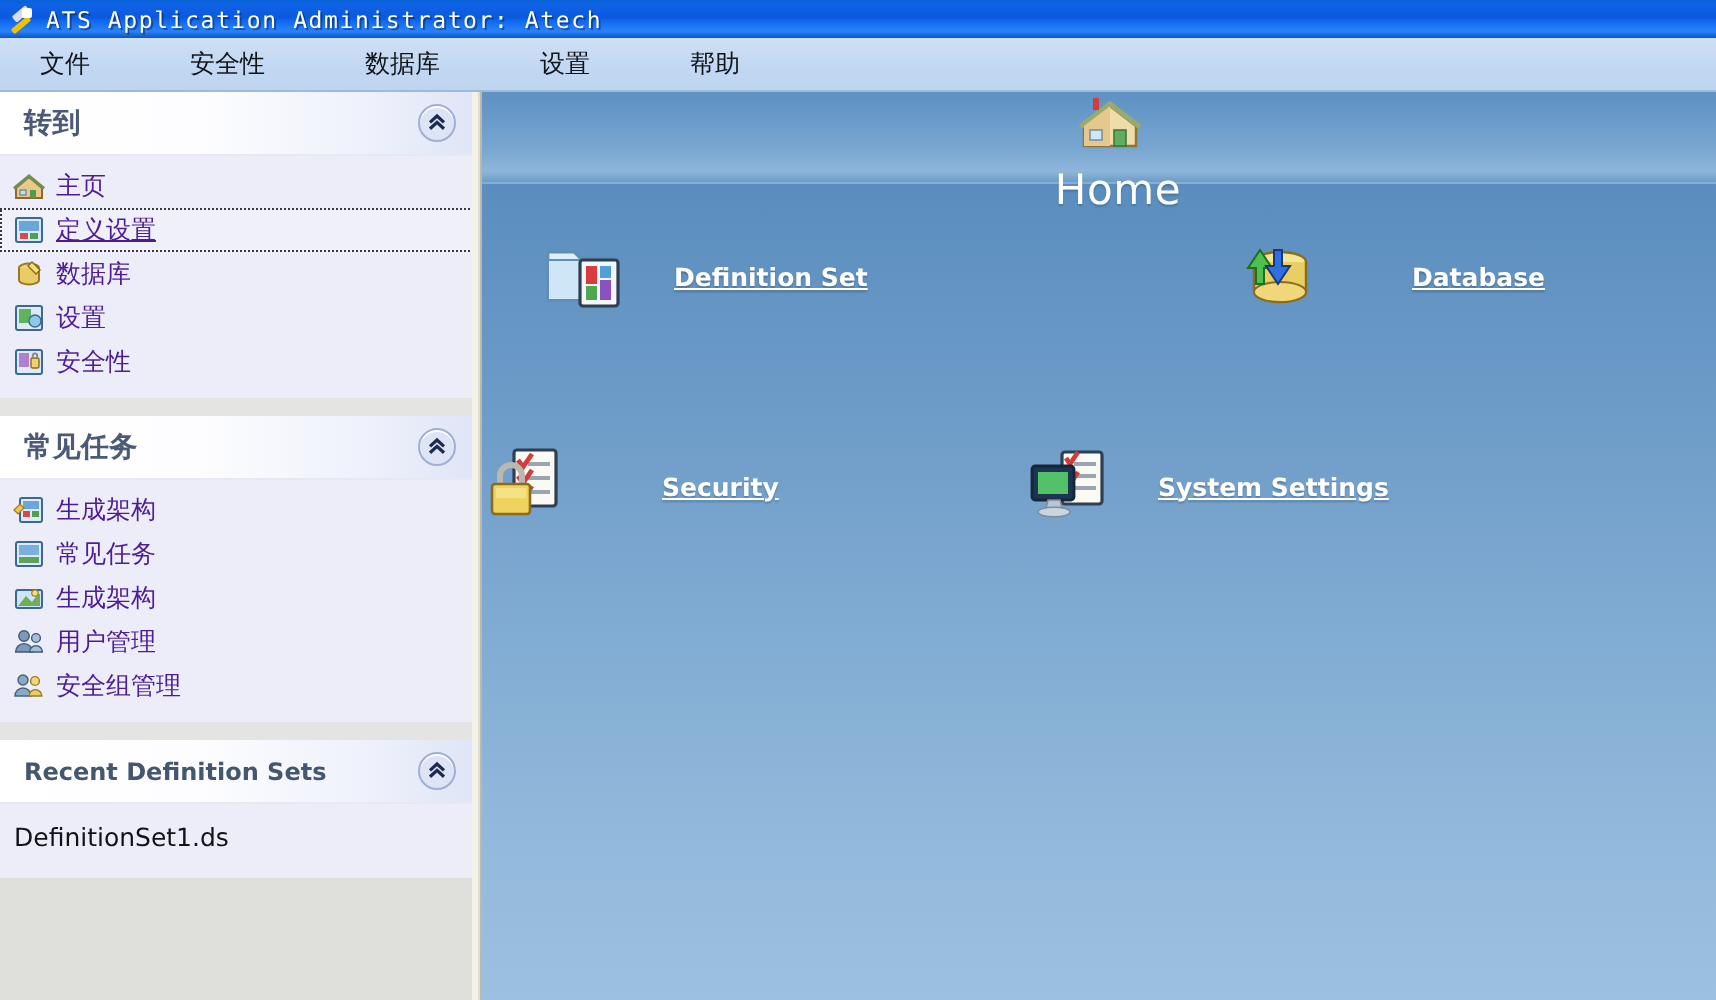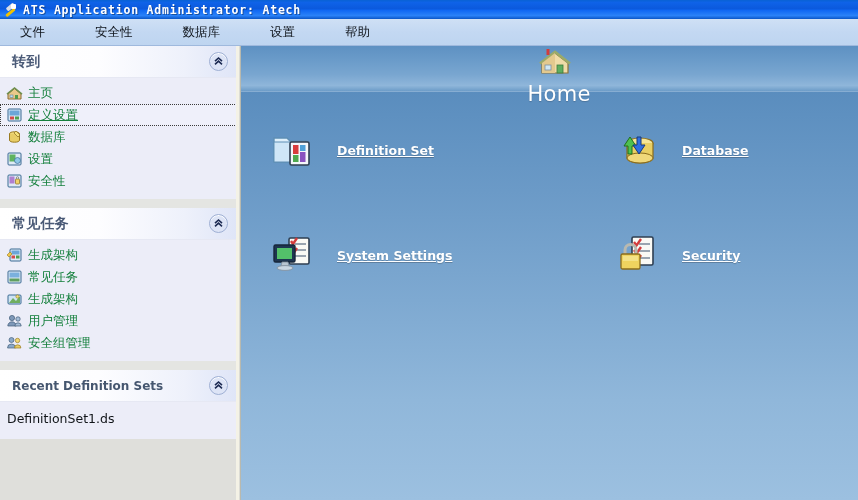--- a/index.html
+++ b/index.html
@@ -23,21 +23,21 @@
   }
   .tb-icon .wr2 {
     position: absolute; left: 3px; top: 3px; width: 9px; height: 4px;
     background: #d8dde6; transform: rotate(-40deg); border-radius: 1px;
   }
   .tb-icon .wr3 {
     position: absolute; left: 8px; top: 2px; width: 5px; height: 5px;
     background: #ffffff; border-radius: 1px;
   }
   .tb-title {
-    color: #ffffff; font-size: 11.5px; font-weight: bold;
+    color: #ffffff; font-size: 11.5px; font-weight: normal;
     font-family: "DejaVu Sans Mono", monospace;
     letter-spacing: 0.8px; text-shadow: 1px 1px 0 rgba(0,0,0,.35);
     white-space: nowrap;
   }
 
   
   .menubar {
     position: absolute; left: 0; top: 19px; width: 858px; height: 27px;
     background: linear-gradient(to bottom, #cfe0f5 0%, #c3d8f2 50%, #bed5f0 100%);
     border-bottom: 1px solid #9fb9dd;
@@ -83,21 +83,21 @@
     box-shadow: inset 0 1px 0 #ffffff;
   }
   .chev svg { display: block; }
   .panel-body { padding: 4px 0 7px 0; }
   .side-item {
     position: relative; display: flex; align-items: center;
     height: 22px; padding-left: 6px; cursor: default;
   }
   .side-item .ico { width: 17px; height: 16px; margin-right: 5px; position: relative; flex: 0 0 auto; }
   .side-item .lbl {
-    font-size: 12.5px; color: #15803d; white-space: nowrap;
+    font-size: 12.5px; color: #4c1d95; white-space: nowrap;
     font-family: "DejaVu Sans", sans-serif;
   }
   .side-item.focused { outline: 1px dotted #3a3a3a; outline-offset: -1px; background: #eff0fa; }
   .side-item.focused .lbl { text-decoration: underline; }
   .panel-gap { height: 9px; background: #e4e5e2; }
   .recent-item {
     font-size: 12.5px; color: #101418; padding: 5px 0 6px 7px;
     font-family: "DejaVu Sans", sans-serif;
   }
   .side-filler { background: #dfdfdb; height: 100%; }
@@ -120,28 +120,28 @@
   .banner::after {
     content: ""; position: absolute; left: 0; right: 0; bottom: 0; height: 1px;
     background: rgba(255,255,255,.18);
   }
   .banner-title {
     color: #ffffff; font-size: 21px; font-weight: normal; margin-left: 9px;
     font-family: "DejaVu Sans", sans-serif; letter-spacing: .3px;
     text-shadow: 0 1px 1px rgba(0,0,0,.18);
   }
   .tiles {
-    position: relative; width: 617px; padding: 36px 0 0 0;
+    position: relative; width: 617px; padding: 24px 0 0 0;
   }
   .tile-row { display: flex; }
   .tile {
     display: flex; align-items: center; cursor: pointer;
   }
   .tile.c1 { width: 375px; padding-left: 30px; }
-  .tile.c2 { width: 242px; padding-left: 0px; }
+  .tile.c2 { width: 242px; padding-left: 0px; gap: 24px; }
   .tile-ico { width: 44px; height: 44px; position: relative; flex: 0 0 auto; }
   .tile-label {
     color: #ffffff; font-size: 12.5px; font-weight: bold; margin-left: 22px;
     text-decoration: underline; white-space: nowrap;
     font-family: "DejaVu Sans", sans-serif;
     text-shadow: 0 1px 1px rgba(0,0,0,.22);
   }
   .row2 { margin-top: 61px; }
 </style>
 </head>
@@ -370,53 +370,53 @@
                 <ellipse cx="24" cy="30" rx="13" ry="5" fill="#f0d87a" stroke="#8a6c1c" stroke-width="1"></ellipse>
                 <path d="M12 18 l-4 0 l6 -9 l6 9 l-4 0 l0 8 l-4 0 z" fill="#4fc04f" stroke="#1f6f1f" stroke-width="1"></path>
                 <path d="M21 9 l4 0 l0 8 l4 0 l-6 9 l-6 -9 l4 0 z" fill="#2f6fe0" stroke="#17397a" stroke-width="1"></path>
               </svg>
             </span>
             <span class="tile-label">Database</span>
           </div>
         </div>
 
         <div class="tile-row row2">
+          <div class="tile c2">
+            <span class="tile-ico">
+              <svg width="44" height="44" viewBox="0 0 44 44">
+                <rect x="16" y="4" width="21" height="28" rx="1.5" fill="#fafaf5" stroke="#2f3f52" stroke-width="1.6"></rect>
+                <rect x="23" y="10" width="11" height="2" fill="#9aa5b0"></rect>
+                <rect x="23" y="17" width="11" height="2" fill="#9aa5b0"></rect>
+                <rect x="23" y="24" width="11" height="2" fill="#9aa5b0"></rect>
+                <path d="M18 9 l2.5 3.5 l4.5 -6.5" fill="none" stroke="#d33c3c" stroke-width="2.4"></path>
+                <path d="M18 17 l2.5 3.5 l4.5 -6.5" fill="none" stroke="#d33c3c" stroke-width="2.4"></path>
+                <path d="M18 25 l2.5 3.5 l4.5 -6.5" fill="none" stroke="#d33c3c" stroke-width="2.4"></path>
+                <path d="M9 22 V17 a5.5 5.5 0 0 1 11 0 V22" fill="none" stroke="#b9b9b0" stroke-width="3"></path>
+                <rect x="5" y="21" width="19" height="15" rx="1.6" fill="#efd35f" stroke="#8a6c1c" stroke-width="1.3"></rect>
+                <rect x="7" y="23" width="15" height="5" fill="#f7e898" opacity=".7"></rect>
+              </svg>
+            </span>
+            <span class="tile-label">Security</span>
+          </div>
           <div class="tile c1">
             <span class="tile-ico">
               <svg width="44" height="44" viewBox="0 0 44 44">
                 <rect x="18" y="5" width="20" height="26" rx="1.5" fill="#fafaf5" stroke="#2f3f52" stroke-width="1.6"></rect>
                 <rect x="24" y="10" width="11" height="2" fill="#9aa5b0"></rect>
                 <rect x="24" y="16" width="11" height="2" fill="#9aa5b0"></rect>
                 <rect x="24" y="22" width="11" height="2" fill="#9aa5b0"></rect>
                 <path d="M20 8 l2 3 l4 -6" fill="none" stroke="#d33c3c" stroke-width="2.4"></path>
                 <path d="M20 18 l2 3 l4 -6" fill="none" stroke="#d33c3c" stroke-width="2.4"></path>
                 <rect x="3" y="12" width="21" height="17" rx="1.6" fill="#1e3550" stroke="#16263a" stroke-width="1.4"></rect>
                 <rect x="6" y="15" width="15" height="11" fill="#53c06a"></rect>
                 <path d="M11 29 h6 l1 4 h-8 z" fill="#b9c6d2" stroke="#7d8c99" stroke-width=".8"></path>
                 <ellipse cx="14" cy="35" rx="8" ry="2.4" fill="#c9d6e2" stroke="#7d8c99" stroke-width=".8"></ellipse>
               </svg>
             </span>
             <span class="tile-label">System Settings</span>
           </div>
-          <div class="tile c2">
-            <span class="tile-ico">
-              <svg width="44" height="44" viewBox="0 0 44 44">
-                <rect x="16" y="4" width="21" height="28" rx="1.5" fill="#fafaf5" stroke="#2f3f52" stroke-width="1.6"></rect>
-                <rect x="23" y="10" width="11" height="2" fill="#9aa5b0"></rect>
-                <rect x="23" y="17" width="11" height="2" fill="#9aa5b0"></rect>
-                <rect x="23" y="24" width="11" height="2" fill="#9aa5b0"></rect>
-                <path d="M18 9 l2.5 3.5 l4.5 -6.5" fill="none" stroke="#d33c3c" stroke-width="2.4"></path>
-                <path d="M18 17 l2.5 3.5 l4.5 -6.5" fill="none" stroke="#d33c3c" stroke-width="2.4"></path>
-                <path d="M18 25 l2.5 3.5 l4.5 -6.5" fill="none" stroke="#d33c3c" stroke-width="2.4"></path>
-                <path d="M9 22 V17 a5.5 5.5 0 0 1 11 0 V22" fill="none" stroke="#b9b9b0" stroke-width="3"></path>
-                <rect x="5" y="21" width="19" height="15" rx="1.6" fill="#efd35f" stroke="#8a6c1c" stroke-width="1.3"></rect>
-                <rect x="7" y="23" width="15" height="5" fill="#f7e898" opacity=".7"></rect>
-              </svg>
-            </span>
-            <span class="tile-label">Security</span>
-          </div>
         </div>
 
       </div>
     </div>
 
   </div>
 </div>
 
 </body></html>

